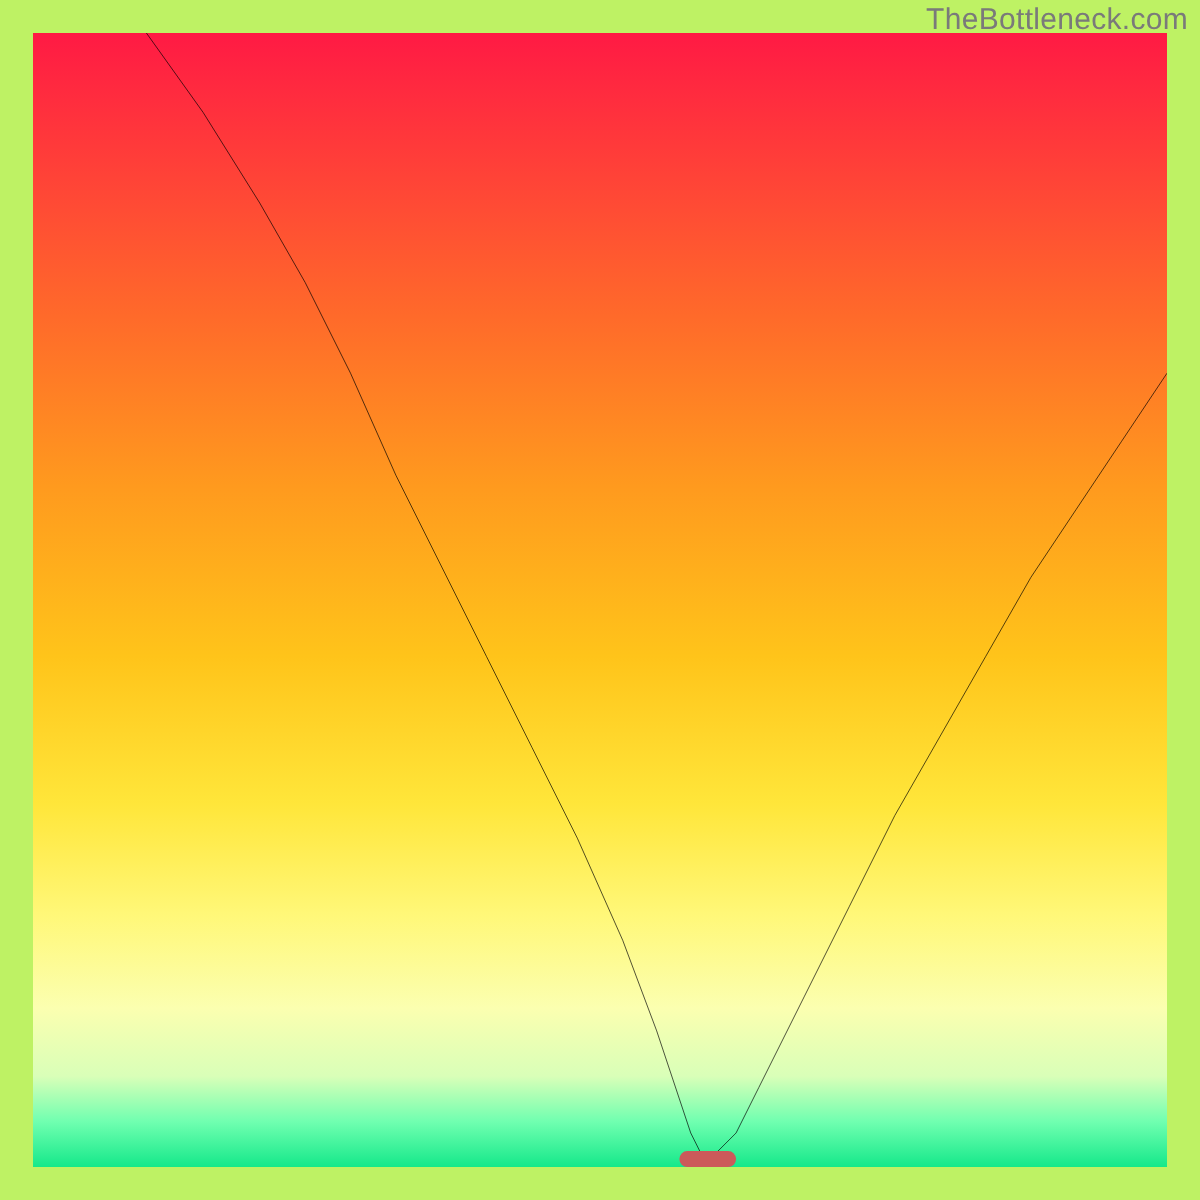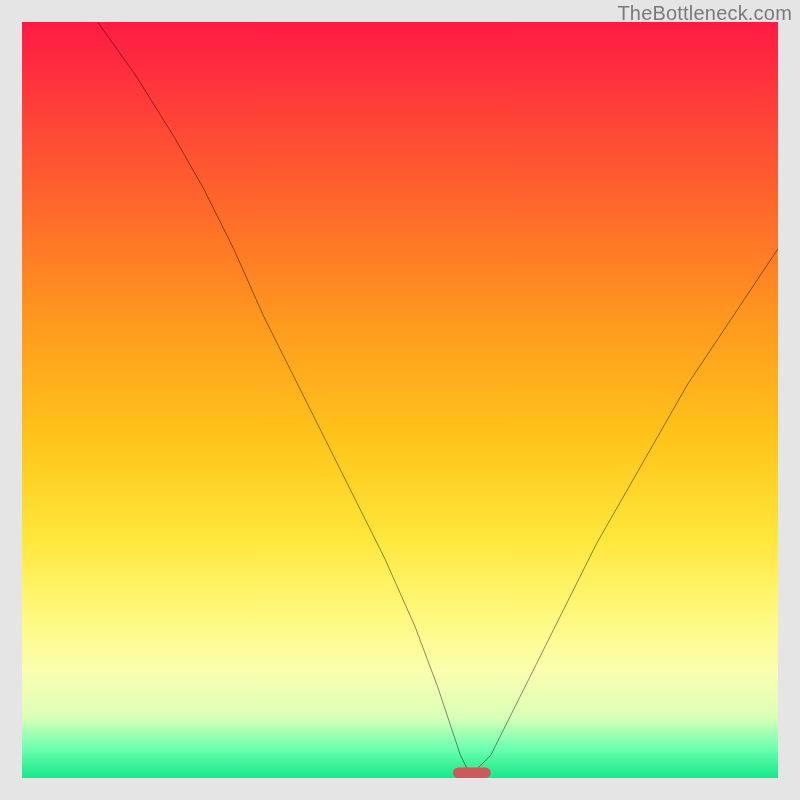--- a/index.html
+++ b/index.html
@@ -8,21 +8,21 @@
     width: 800px;
     height: 800px;
     overflow: hidden;
     background: #000;
     font-family: Arial, Helvetica, sans-serif;
   }
   .stage {
     position: relative;
     width: 800px;
     height: 800px;
-    background: #e5e5e5;
+    background: #bef264;
   }
   .plot {
     position: absolute;
     left: 22px;
     top: 22px;
     width: 756px;
     height: 756px;
     background: linear-gradient(
       to bottom,
       #ff1a44 0%,

